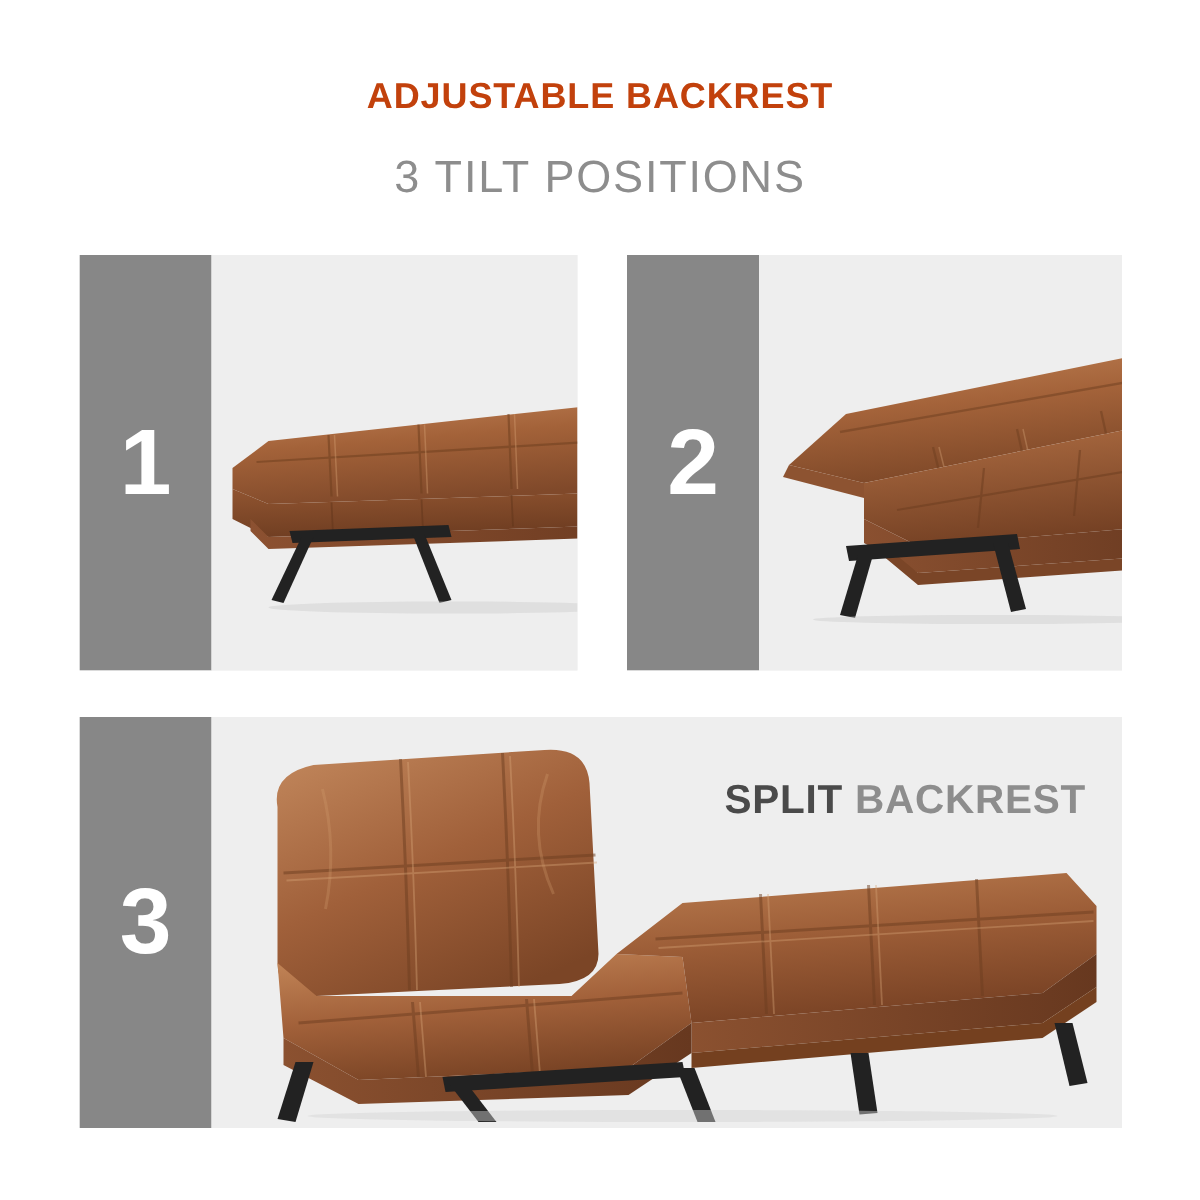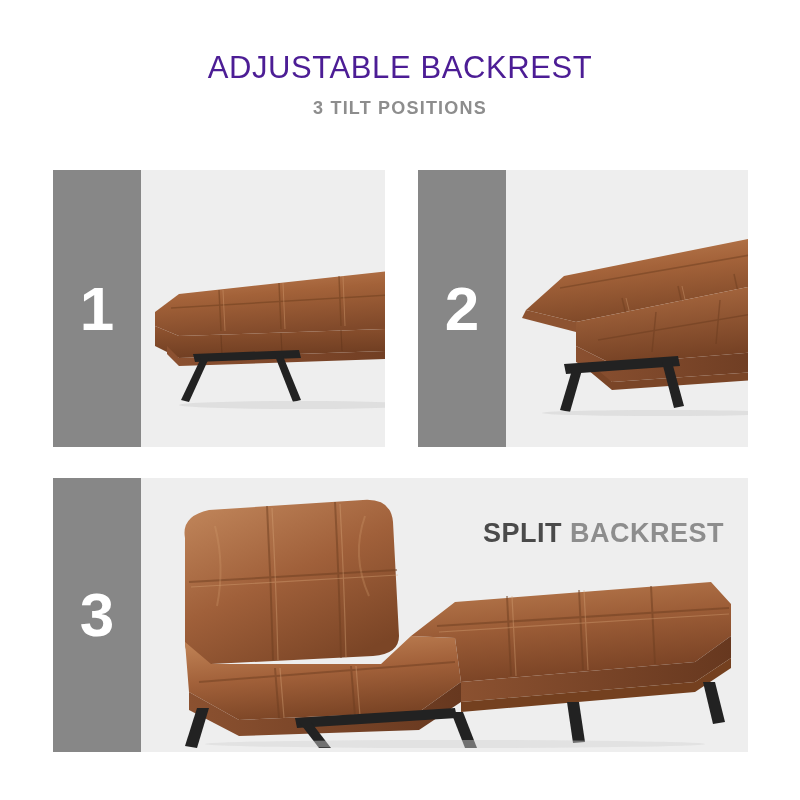--- a/index.html
+++ b/index.html
@@ -8,27 +8,27 @@
     background:#ffffff;
     font-family:"Liberation Sans", sans-serif;
     overflow:hidden;
     position:relative;
   }
   .infographic{position:absolute;inset:0;background:#ffffff;}
 
   
   .header{position:absolute;left:0;right:0;top:52px;text-align:center;}
   .title{
-    font-size:31px;font-weight:normal;letter-spacing:0.6px;
-    color:#4c1d95;line-height:1.05;margin:0;
+    font-size:24px;font-weight:bold;letter-spacing:0.6px;
+    color:#c2410c;line-height:1.05;margin:0;
     white-space:nowrap;
   }
   .subtitle{
-    font-size:18px;font-weight:bold;letter-spacing:1.2px;
-    color:#8d8d8d;line-height:1.05;margin:0;padding-top:14px;
+    font-size:30px;font-weight:normal;letter-spacing:1.2px;
+    color:#8d8d8d;line-height:1.05;margin:12px;padding-top:14px;
     white-space:nowrap;
   }
 
   
   .panel{position:absolute;overflow:hidden;background:#eeeeee;display:flex;}
   .panel-1{left:53px;top:170px;width:332px;height:277px;}
   .panel-2{left:418px;top:170px;width:330px;height:277px;}
   .panel-3{left:53px;top:478px;width:695px;height:274px;}
 
   .numstrip{

